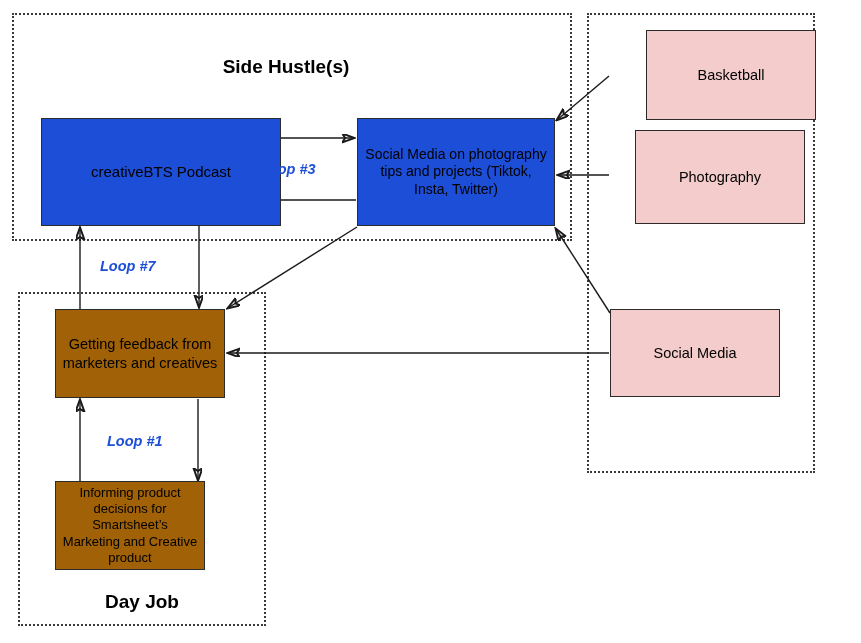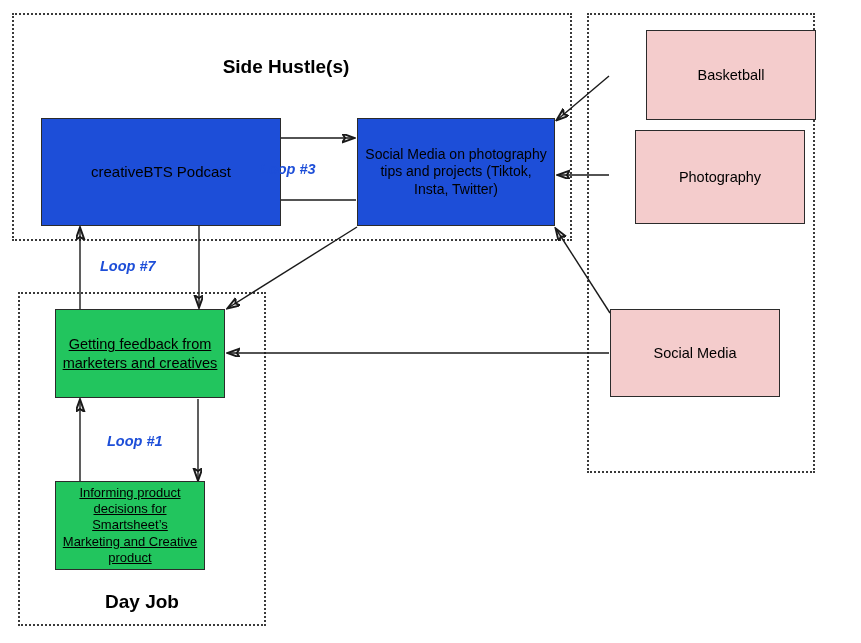--- a/index.html
+++ b/index.html
@@ -35,21 +35,21 @@
     border: 1px solid #2b2b2b;
     display: flex;
     align-items: center;
     justify-content: center;
     text-align: center;
     color: #000000;
     line-height: 1.25;
     padding: 2px 6px;
   }
   .node-blue  { background: #1d4ed8; }
-  .node-green { background: #22c55e; text-decoration: underline; }
+  .node-green { background: #a16207; }
   .node-pink  { background: #f4cccc; }
 
   .loop-label {
     position: absolute;
     font-weight: bold;
     font-size: 14.5px;
     color: #1d4ed8;
     white-space: nowrap;
     font-style: italic;
   }

